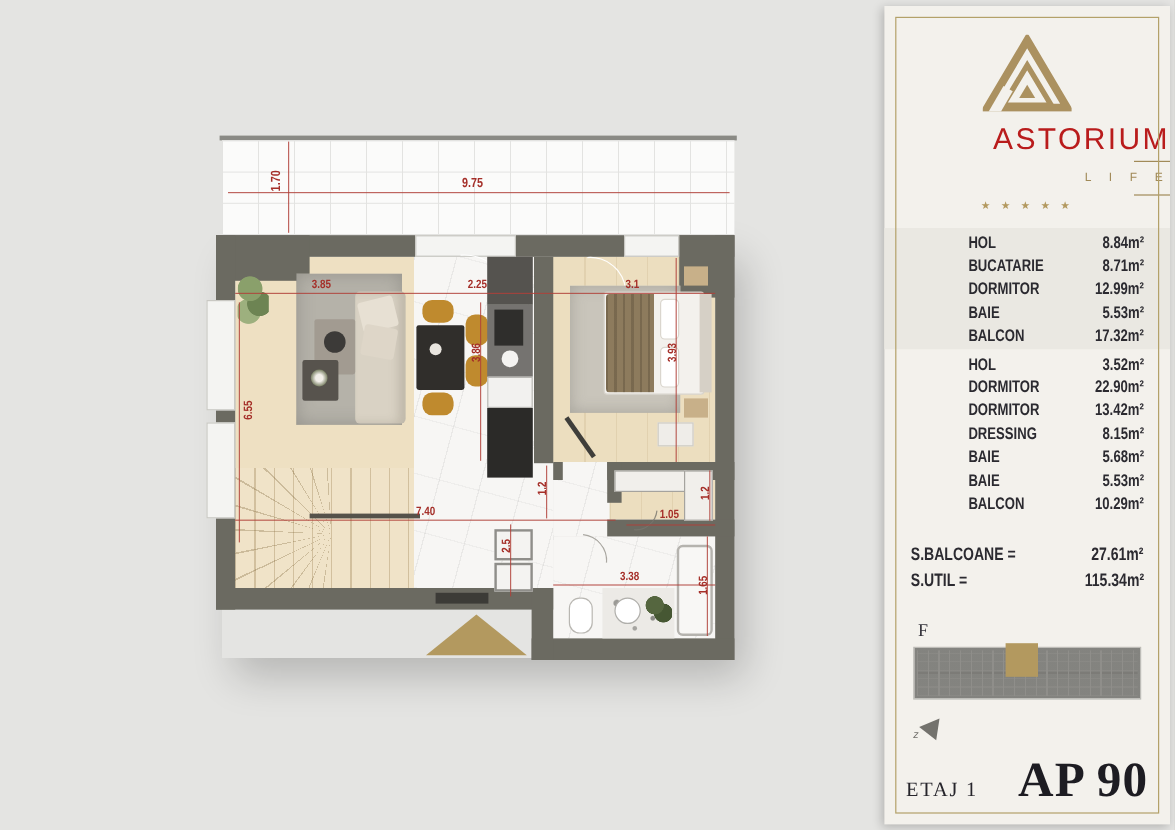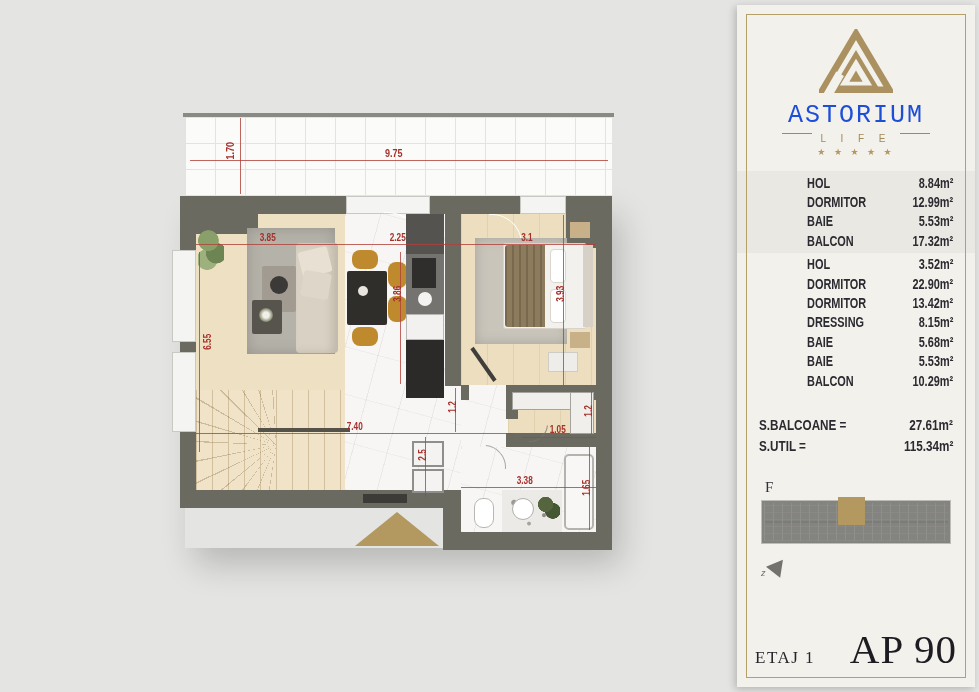--- a/index.html
+++ b/index.html
@@ -25,23 +25,23 @@
   .dline{position:absolute;background:#b04038;opacity:.8;}
   .dim{position:absolute;font-weight:bold;font-size:10px;color:#a52f29;
        transform:scaleX(.82);letter-spacing:0;white-space:nowrap;}
   .dim.v{writing-mode:vertical-rl;transform:rotate(180deg) scaleY(.82);}
   
   .card{position:absolute;left:737px;top:5px;width:238px;height:682px;
         background:#f3f1ec;box-shadow:-2px 2px 8px rgba(0,0,0,.22);box-sizing:border-box;}
   .card-border{position:absolute;left:9px;top:9px;right:9px;bottom:9px;
         border:1px solid #b3a169;pointer-events:none;}
   .brand{margin-top:24px;text-align:center;}
-  .brand-name{font-family:Liberation Mono, monospace;font-size:25px;letter-spacing:2px;
-        color:#1d4ed8;margin-top:4px;}
-  .life-row{display:flex;align-items:flex-start;justify-content:center;gap:8px;margin-top:3px;}
+  .brand-name{font-family:Liberation Sans, sans-serif;font-size:25px;letter-spacing:2px;
+        color:#b91c1c;margin-top:4px;text-align:right;}
+  .life-row{display:flex;align-items:flex-end;justify-content:center;gap:8px;margin-top:3px;flex-direction:column;}
   .life-line{width:30px;height:1px;background:#a18a58;}
   .life-text{font-size:10px;letter-spacing:6px;color:#a18a58;}
   .stars{font-size:9px;letter-spacing:3px;color:#b3995f;margin-top:3px;text-align:center;}
   .rooms{margin-top:14px;}
   .rgroup{padding:2px 22px;}
   .rgroup.g1{background:#eae8e2;}
   .rrow{display:flex;justify-content:space-between;align-items:center;height:19.4px;margin-left:48px;}
   .rlab,.rval{font-weight:bold;font-size:14px;color:#2b2a30;display:inline-block;}
   .rlab{transform:scaleX(.78);transform-origin:left center;}
   .rval{transform:scaleX(.78);transform-origin:right center;}
@@ -59,21 +59,21 @@
                          repeating-linear-gradient(0deg,rgba(143,142,138,.5) 0 1px,transparent 1px 7px);}
   .kp-hl{position:absolute;left:76px;top:-4px;width:27px;height:28px;background:#b3995f;}
   .compass{position:relative;margin:14px 0 0 24px;width:30px;height:22px;}
   .compass .tri{position:absolute;left:8px;top:0;width:0;height:0;
         border-left:9px solid transparent;border-right:9px solid transparent;
         border-bottom:16px solid #73726d;transform:rotate(38deg);}
   .compass .z{position:absolute;left:0;top:10px;font-size:9px;color:#73726d;font-style:italic;}
   .card-footer{position:absolute;left:18px;right:18px;bottom:14px;
         display:flex;justify-content:space-between;align-items:baseline;}
   .etaj{font-family:"Liberation Serif",serif;font-size:17px;letter-spacing:1.5px;color:#26252b;}
-  .ap{font-family:"Liberation Serif",serif;font-size:41px;color:#1d1c22;letter-spacing:1px;}
+  .ap{font-family:"Liberation Serif",serif;font-size:41px;color:#1d1c22;letter-spacing:1px;font-weight:bold;}
   .gold-tri{position:absolute;left:355px;top:512px;width:0;height:0;
         border-left:42px solid transparent;border-right:42px solid transparent;
         border-bottom:34px solid #b3995f;}
 </style>
 </head>
 <body>
 
 <div class="stage">
 
   <div class="abs" style="left:0;top:0;width:848px;height:692px;">
@@ -218,20 +218,24 @@
       <div class="stars">★ ★ ★ ★ ★</div>
     </div>
 
     <div class="rooms">
       <div class="rgroup g1">
         <div class="rrow">
             <span class="rlab">HOL</span>
             <span class="rval">8.84m²</span>
           </div>
         <div class="rrow">
+            <span class="rlab">BUCATARIE</span>
+            <span class="rval">8.71m²</span>
+          </div>
+        <div class="rrow">
             <span class="rlab">DORMITOR</span>
             <span class="rval">12.99m²</span>
           </div>
         <div class="rrow">
             <span class="rlab">BAIE</span>
             <span class="rval">5.53m²</span>
           </div>
         <div class="rrow">
             <span class="rlab">BALCON</span>
             <span class="rval">17.32m²</span>

